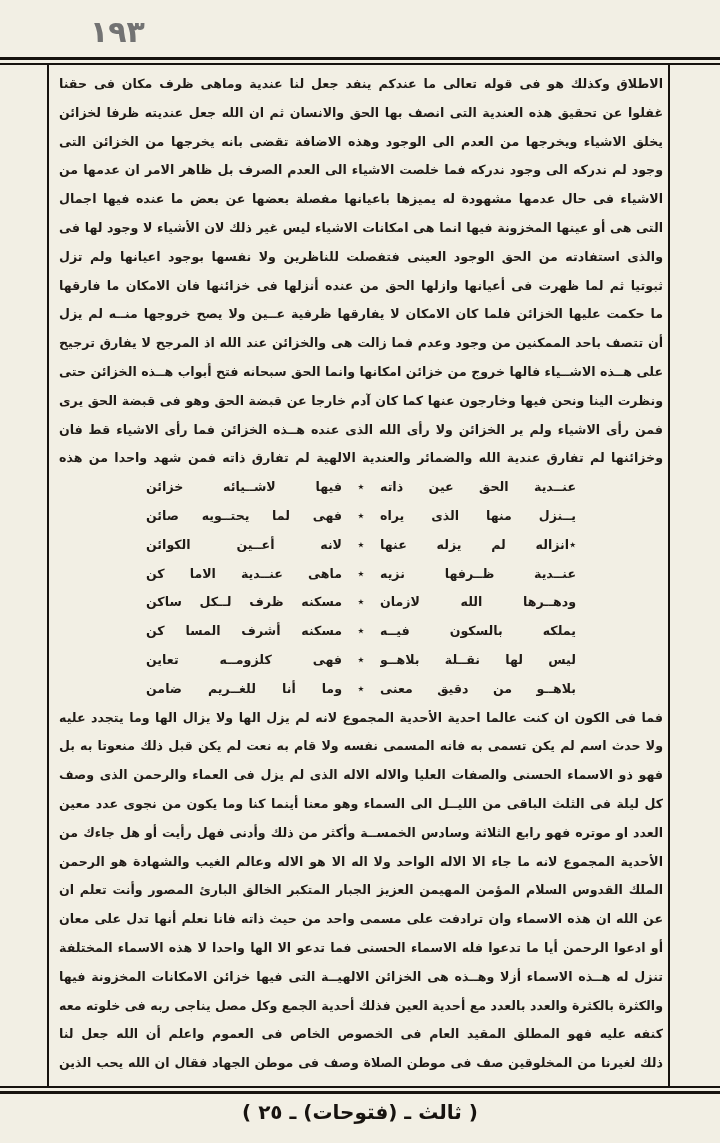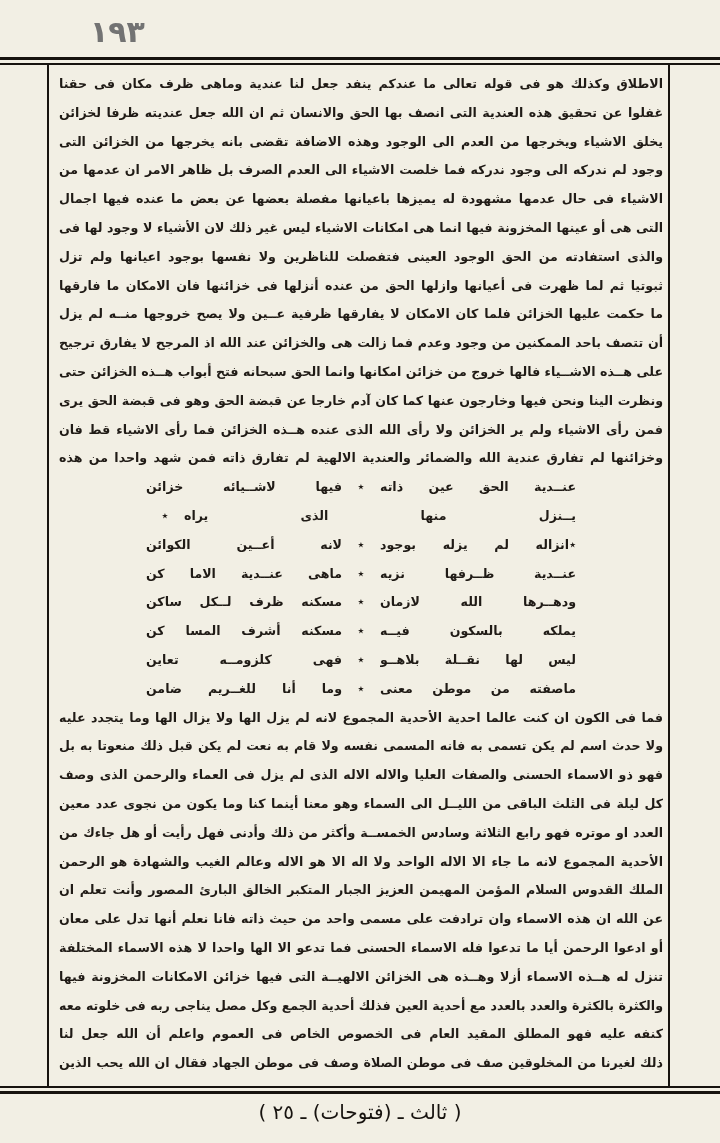--- a/index.html
+++ b/index.html
@@ -36,21 +36,21 @@
   .text-line::after{content:"";display:inline-block;width:100%;height:0;}
   .poetry{width:430px;margin:0 auto;}
   .verse{display:flex;direction:rtl;height:28.8px;line-height:28.8px;}
   .hemi{flex:1;text-align:justify;overflow:hidden;}
   .hemi::after{content:"";display:inline-block;width:100%;height:0;}
   .star{flex:none;width:38px;text-align:center;overflow:hidden;}
   .lead:empty{display:none;}
   .footer{
     position:absolute;top:1100px;left:0;width:720px;
     text-align:center;direction:rtl;
-    font-size:20px;font-weight:normal;color:#17130f;
+    font-size:20px;font-weight:bold;color:#17130f;
   }
 </style>
 </head>
 <body>
 
 <div class="page">
 
   <div class="page-number">١٩٣</div>
 
   <div class="rule top-thick"></div>
@@ -81,23 +81,24 @@
 
     <div class="poetry">
       <div class="verse">
         <span class="hemi first"><span class="htext">عنــدية الحق عين ذاته</span></span>
         <span class="star">٭</span>
         <span class="hemi second"><span class="htext">فيها لاشــيائه خزائن</span></span>
       </div>
       <div class="verse">
         <span class="hemi first"><span class="htext">يــنزل منها الذى يراه</span></span>
         <span class="star">٭</span>
+        <span class="hemi second"><span class="htext">فهى لما يحتــويه صائن</span></span>
       </div>
       <div class="verse">
-        <span class="hemi first"><span class="lead">٭</span><span class="htext">انزاله لم يزله بوجود</span></span>
+        <span class="hemi first"><span class="lead">٭</span><span class="htext">انزاله لم يزله عنها</span></span>
         <span class="star">٭</span>
         <span class="hemi second"><span class="htext">لانه أعــين الكوائن</span></span>
       </div>
       <div class="verse">
         <span class="hemi first"><span class="htext">عنــدية ظــرفها نزيه</span></span>
         <span class="star">٭</span>
         <span class="hemi second"><span class="htext">ماهى عنــدية الاما كن</span></span>
       </div>
       <div class="verse">
         <span class="hemi first"><span class="htext">ودهــرها الله لازمان</span></span>
@@ -108,21 +109,21 @@
         <span class="hemi first"><span class="htext">يملكه بالسكون فيــه</span></span>
         <span class="star">٭</span>
         <span class="hemi second"><span class="htext">مسكنه أشرف المسا كن</span></span>
       </div>
       <div class="verse">
         <span class="hemi first"><span class="htext">ليس لها نقــلة بلاهــو</span></span>
         <span class="star">٭</span>
         <span class="hemi second"><span class="htext">فهى كلزومــه تعاين</span></span>
       </div>
       <div class="verse">
-        <span class="hemi first"><span class="htext">ماصفته من موطن معنى</span></span>
+        <span class="hemi first"><span class="htext">بلاهــو من دقيق معنى</span></span>
         <span class="star">٭</span>
         <span class="hemi second"><span class="htext">وما أنا للغــريم ضامن</span></span>
       </div>
     </div>
 
     <div class="prose">
         <div class="text-line">فما فى الكون ان كنت عالما احدية الأحدية المجموع لانه لم يزل الها ولا يزال الها وما يتجدد عليه حكم لم يكن عليه</div>
         <div class="text-line">ولا حدث اسم لم يكن تسمى به فانه المسمى نفسه ولا قام به نعت لم يكن قبل ذلك منعوتا به بل له الامر من قبل ومن بعد</div>
         <div class="text-line">فهو ذو الاسماء الحسنى والصفات العليا والاله الاله الذى لم يزل فى العماء والرحمن الذى وصف نفسه بالاستواء والرب الذى ينزل</div>
         <div class="text-line">كل ليلة فى الثلث الباقى من الليــل الى السماء وهو معنا أينما كنا وما يكون من نجوى عدد معين الا وهو مشفع ذلك</div>

